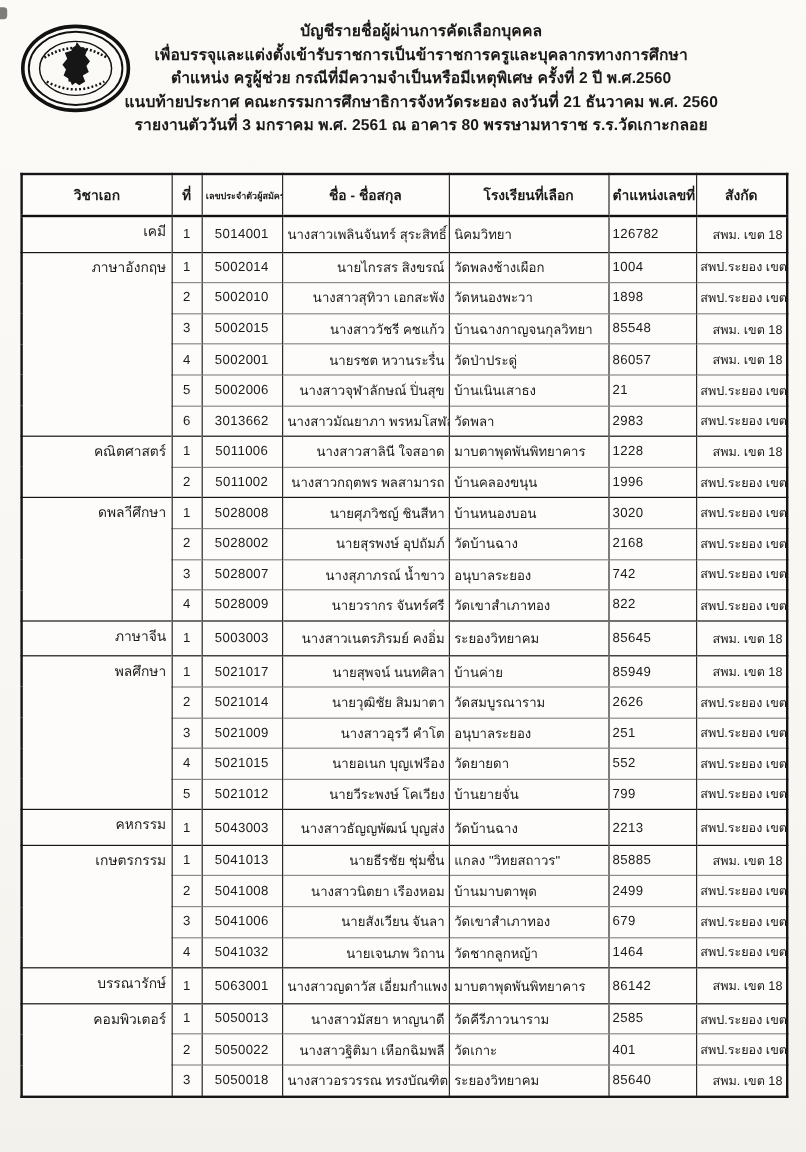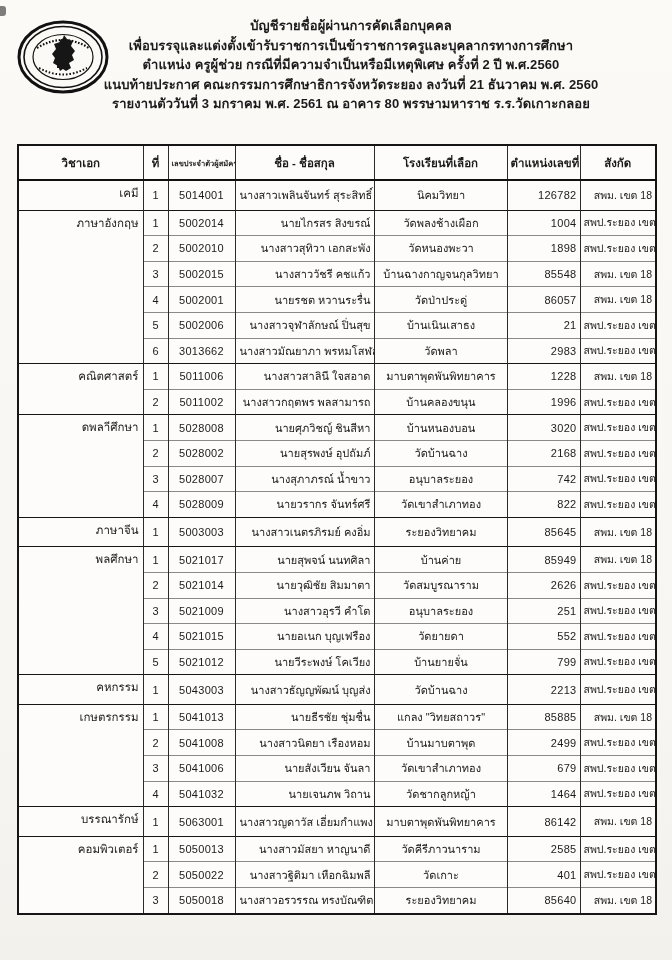--- a/index.html
+++ b/index.html
@@ -43,22 +43,22 @@
     font-weight:bold; text-align:center; height:31px;
     border-bottom:2px solid #111; font-size:11.5px; vertical-align:middle;
   }
   thead th.h-id { font-size:7.5px; }
   tbody td { height:22.6px; border-top:1px solid #8a8a8a; vertical-align:middle; }
   tbody tr.group-start td { border-top:1.6px solid #161616; }
   td.col-subject { text-align:right; vertical-align:top; padding:3px 4px; font-size:11.5px; }
   td.col-no { text-align:center; }
   td.col-id { text-align:center; letter-spacing:0.3px; }
   td.col-name { text-align:right; padding-left:4px; }
-  td.col-school { text-align:center; padding-left:4px;margin-top:48px; }
-  td.col-pos { text-align:right; letter-spacing:0.3px;margin-left:16px; }
+  td.col-school { text-align:left; padding-left:4px;margin-top:48px; }
+  td.col-pos { text-align:left; letter-spacing:0.3px;margin-left:16px; }
   td.col-aff { text-align:right; padding-left:3px; font-size:10.5px; }
   .scan-smudge {
     position:absolute; left:0; top:6px; width:6px; height:10px;
     background:#3a3a3a; border-radius:0 3px 3px 0; opacity:.65;
   }
 </style>
 </head>
 <body>
 
 <div class="page">

